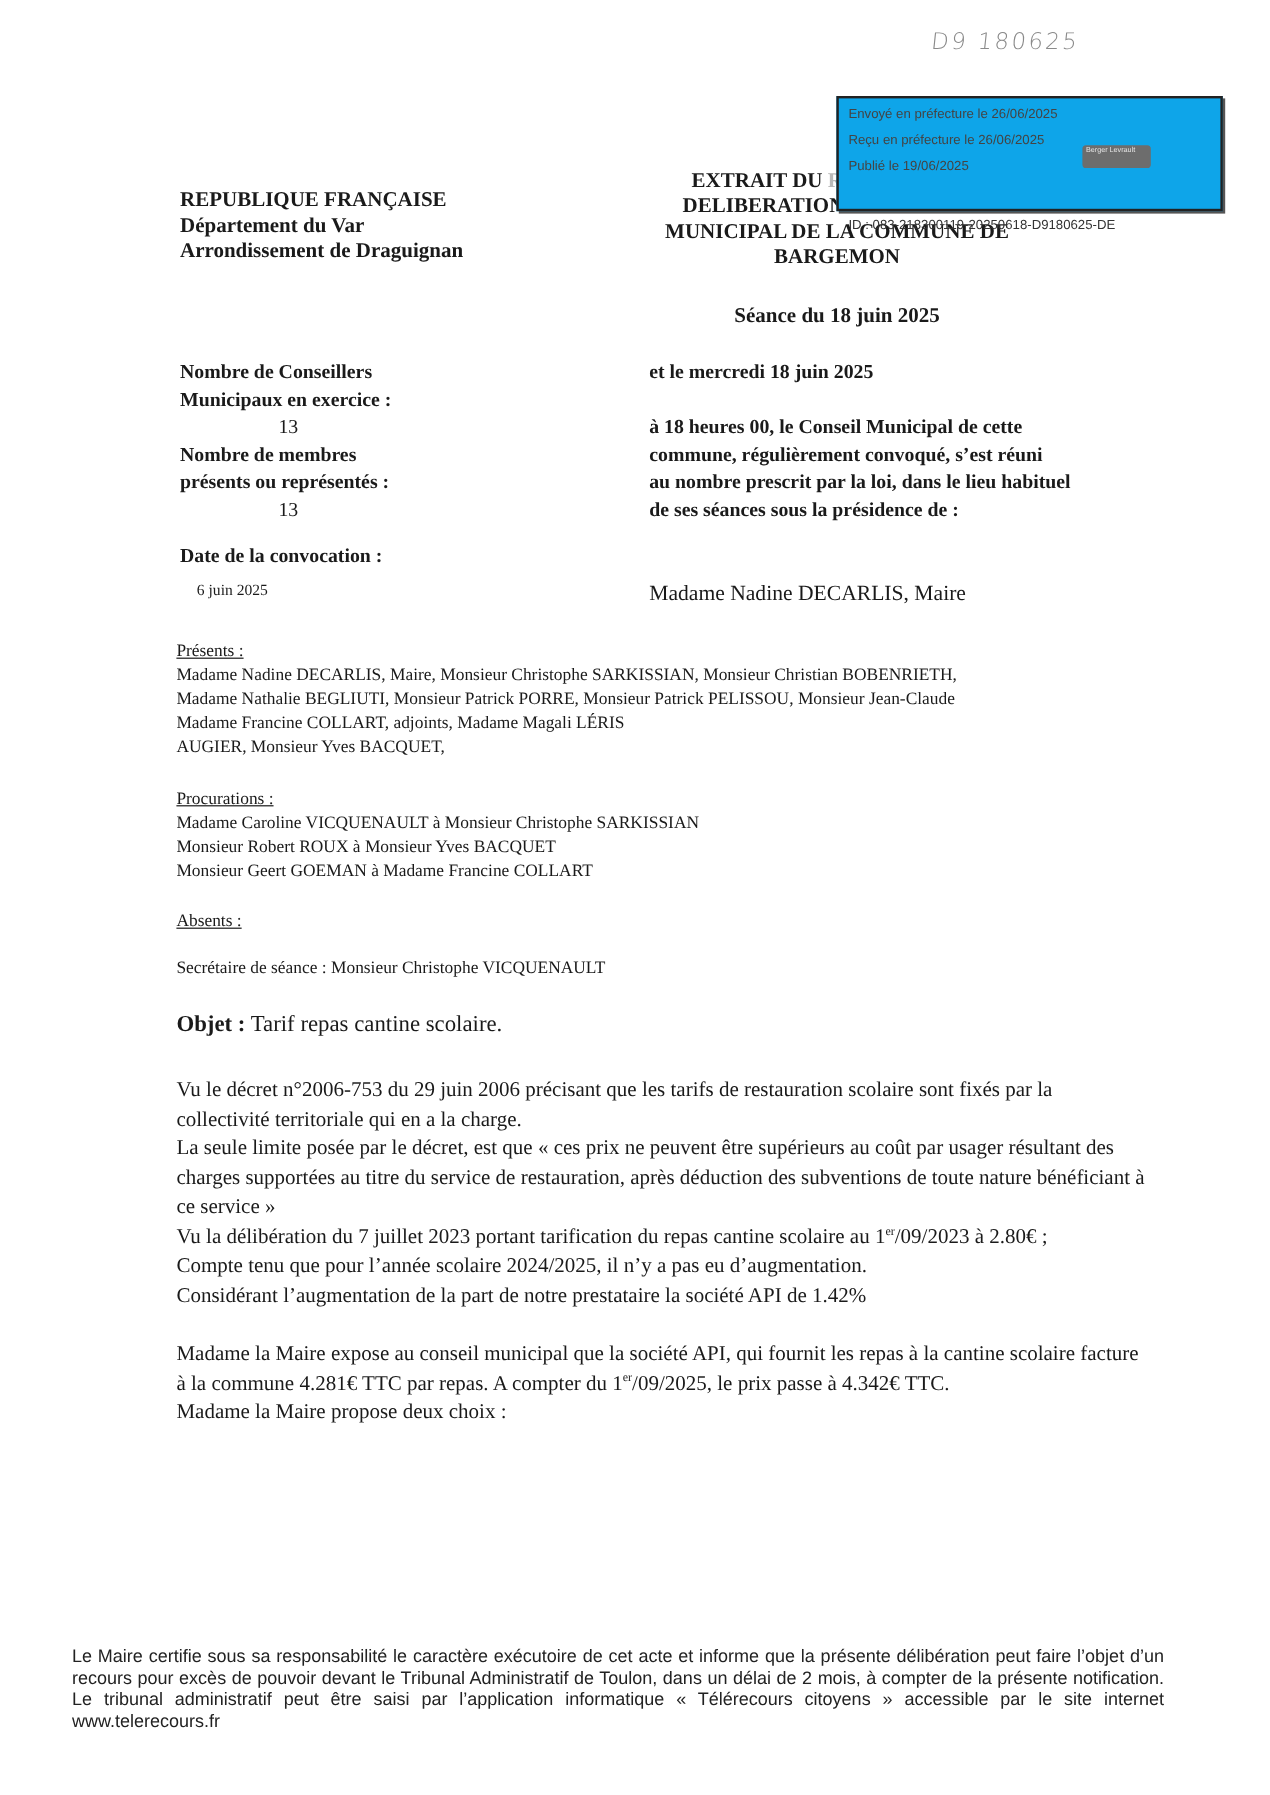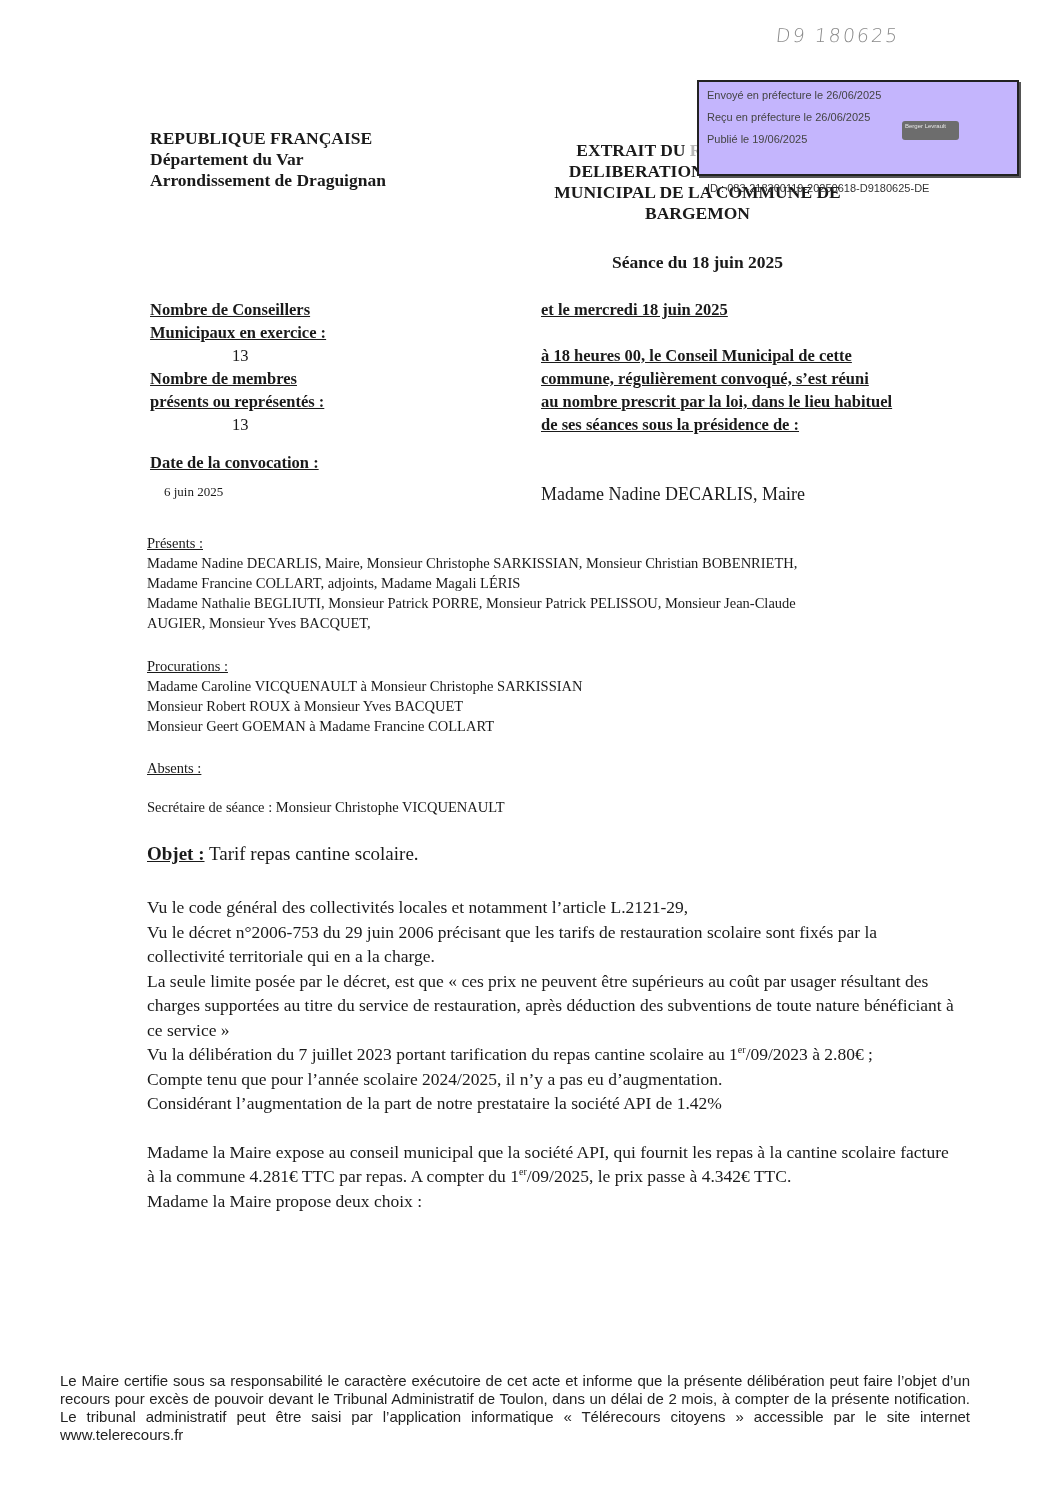--- a/index.html
+++ b/index.html
@@ -2,28 +2,28 @@
 <html><head>
 <meta charset="utf-8">
 <style>
   html, body { margin: 0; padding: 0; background: #ffffff; }
   body { width: 1058px; height: 1496px; position: relative; overflow: hidden;
          font-family: "Liberation Serif", "DejaVu Serif", serif; color: #1a1a1a; }
   .abs { position: absolute; }
   .handwritten { left: 776px; top: 24px; font-family: "DejaVu Sans", sans-serif; font-size: 19px;
                  color: #8a8a8a; letter-spacing: 2px; transform: skewX(-6deg); font-weight: 300; }
   .stamp { left: 697px; top: 80px; width: 318px; height: 92px; border: 2px solid #222;
-           background: #c4b5fd; z-index: 5; box-shadow: 2px 2px 0 #555;
+           background: #0ea5e9; z-index: 5; box-shadow: 2px 2px 0 #555;
            font-family: "Liberation Sans", "DejaVu Sans", sans-serif; font-size: 11px; color: #444; }
   .stamp .line { position: absolute; left: 8px; white-space: nowrap; }
   .stamp .l1 { top: 7px; } .stamp .l2 { top: 29px; } .stamp .l3 { top: 51px; } .stamp .l4 { top: 72px; color:#333;margin-top:28px; }
   .stamp .badge { position: absolute; left: 203px; top: 39px; width: 57px; height: 19px; background: #6d6d6d;
                   border-radius: 3px; color: #e6e6e6; font-size: 6px; line-height: 7px; padding: 2px 3px; box-sizing: border-box; }
-  .bold { font-weight: bold; text-decoration: underline; }
-  .hdr-left { left: 150px; top: 128px; font-size: 17.5px; font-weight: bold; line-height: 21px; }
+  .bold { font-weight: bold; }
+  .hdr-left { left: 150px; top: 156px; font-size: 17.5px; font-weight: bold; line-height: 21px; }
   .hdr-right { left: 520px; top: 140px; width: 355px; text-align: center; font-size: 17.5px; font-weight: bold; line-height: 21px; }
   .hdr-right .ghost { color: #b9b9b9; }
   .seance { left: 520px; top: 252px; width: 355px; text-align: center; font-size: 17.5px; font-weight: bold; }
   .leftcol { left: 150px; top: 298px; font-size: 16.5px; line-height: 23px; }
   .leftcol .num { padding-left: 82px; font-weight: normal; font-family: Liberation Serif, serif; }
   .rightcol { left: 541px; top: 298px; font-size: 16.5px; line-height: 23px; }
   .president { left: 541px; top: 484px; font-size: 18px; }
   .convdate { left: 164px; top: 484px; font-size: 13px; }
   .section { left: 147px; font-size: 14.5px; line-height: 20px; }
   .u { text-decoration: underline; }
@@ -82,40 +82,39 @@
   <div>à 18 heures 00, le Conseil Municipal de cette</div>
   <div>commune, régulièrement convoqué, s’est réuni</div>
   <div>au nombre prescrit par la loi, dans le lieu habituel</div>
   <div>de ses séances sous la présidence de :</div>
 </div>
 <div class="abs president">Madame Nadine DECARLIS, Maire</div>
 
 <div class="abs section" style="top:533px">
   <div class="u">Présents :</div>
   <div>Madame Nadine DECARLIS, Maire, Monsieur Christophe SARKISSIAN, Monsieur Christian BOBENRIETH,</div>
+  <div>Madame Nathalie BEGLIUTI, Monsieur Patrick PORRE, Monsieur Patrick PELISSOU, Monsieur Jean-Claude</div>
   <div>Madame Francine COLLART, adjoints, Madame Magali LÉRIS</div>
-  <div>Madame Nathalie BEGLIUTI, Monsieur Patrick PORRE, Monsieur Patrick PELISSOU, Monsieur Jean-Claude</div>
   <div>AUGIER, Monsieur Yves BACQUET,</div>
 </div>
 
 <div class="abs section" style="top:656px">
   <div class="u">Procurations :</div>
   <div>Madame Caroline VICQUENAULT à Monsieur Christophe SARKISSIAN</div>
   <div>Monsieur Robert ROUX à Monsieur Yves BACQUET</div>
   <div>Monsieur Geert GOEMAN à Madame Francine COLLART</div>
 </div>
 
 <div class="abs section u" style="top:758px">Absents :</div>
 
 <div class="abs section" style="top:797px">Secrétaire de séance : Monsieur Christophe VICQUENAULT</div>
 
 <div class="abs objet"><span class="bold">Objet :</span><span> Tarif repas cantine scolaire.</span></div>
 
 <div class="abs body">
-  <p>Vu le code général des collectivités locales et notamment l’article L.2121-29,</p>
   <p>Vu le décret n°2006-753  du 29 juin 2006 précisant que les tarifs de restauration scolaire sont fixés par la collectivité territoriale qui en a la charge.</p>
   <p>La seule limite posée par le décret, est que « ces prix ne peuvent être supérieurs au coût par usager résultant des charges supportées au titre du service de restauration, après déduction des subventions de toute nature bénéficiant à ce service »</p>
   <p><span>Vu la délibération du 7 juillet 2023 portant tarification du repas cantine scolaire au 1</span><sup>er</sup><span>/09/2023 à 2.80€ ;</span></p>
   <p>Compte tenu que pour l’année scolaire 2024/2025, il n’y a pas eu d’augmentation.</p>
   <p>Considérant  l’augmentation de la part de notre prestataire la société API de 1.42%</p>
   <div class="gap"></div>
   <p><span>Madame la Maire expose au conseil municipal que la société API, qui fournit les repas à la cantine scolaire facture à la commune 4.281€ TTC par repas. A compter du 1</span><sup>er</sup><span>/09/2025, le prix passe à 4.342€ TTC.</span></p>
   <p>Madame la Maire propose deux choix :</p>
 </div>
 

